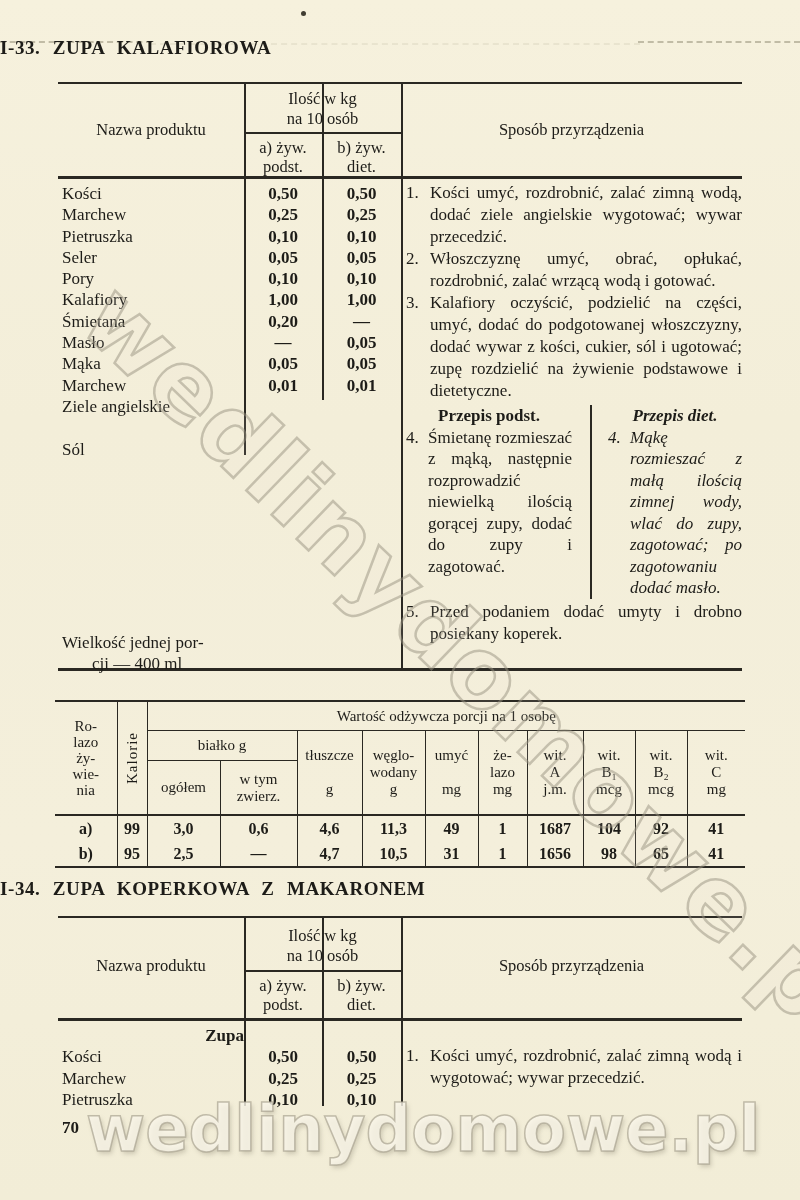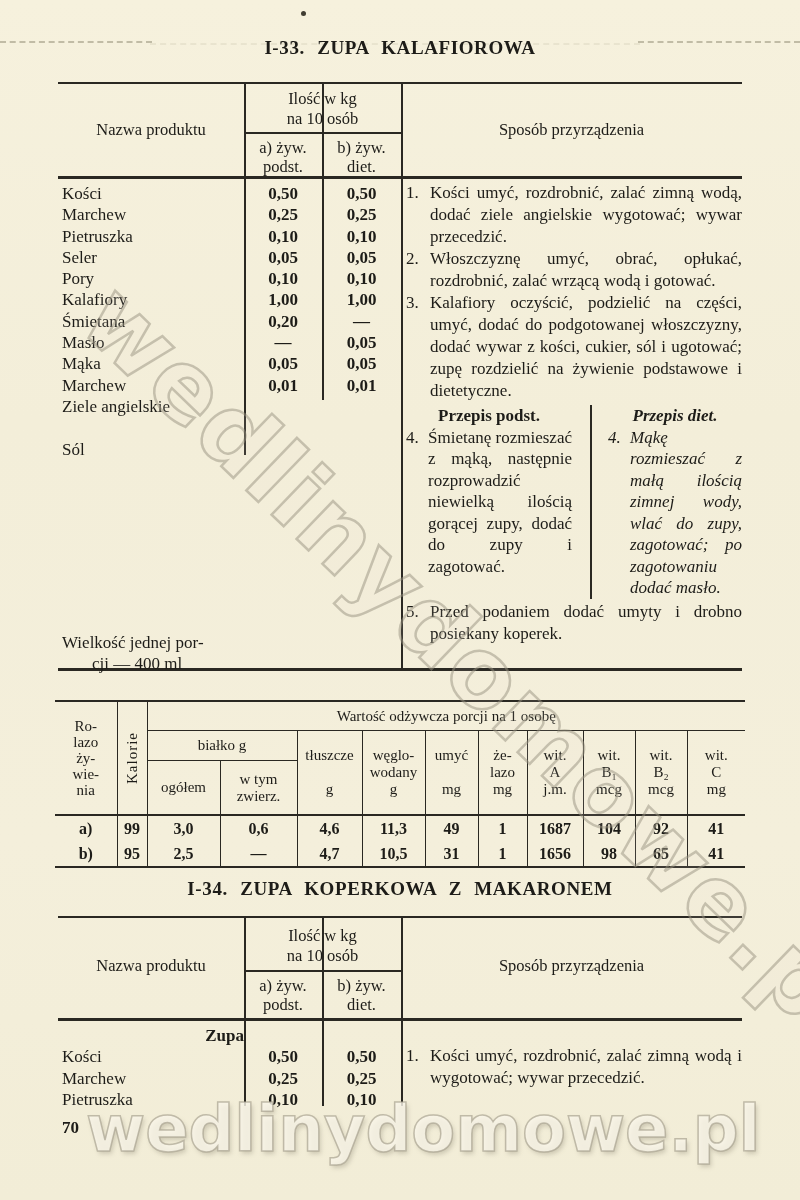--- a/index.html
+++ b/index.html
@@ -15,21 +15,21 @@
     background:linear-gradient(180deg,#f6f1dd 0%,#f3eed9 35%,#f4efdb 70%,#f2edd7 100%);
     overflow:hidden;
   }
   
   .hline{position:absolute;background:#2a2822;}
   .vline{position:absolute;background:#2a2822;width:2px;}
   .dashline{position:absolute;border-top:2px dashed rgba(150,143,120,0.55);height:0;}
   .speck{position:absolute;background:#413d32;border-radius:50%;}
   
   .sec-title{
-    position:absolute;left:0;width:800px;text-align:center;
+    position:absolute;left:0;width:800px;
     font-weight:bold;font-size:19px;letter-spacing:0.6px;word-spacing:7px;
   }
   
   .ing-rows{position:absolute;left:62px;width:345px;}
   .ing-row{display:flex;height:21.3px;line-height:21.3px;font-size:17px;}
   .ing-row .nm{width:182px;}
   .ing-row .va{width:78px;text-align:center;font-weight:bold;}
   .ing-row .vb{width:79px;text-align:center;font-weight:bold;}
   .ing-row .nm.bold{font-weight:bold;text-align:right;}
   

